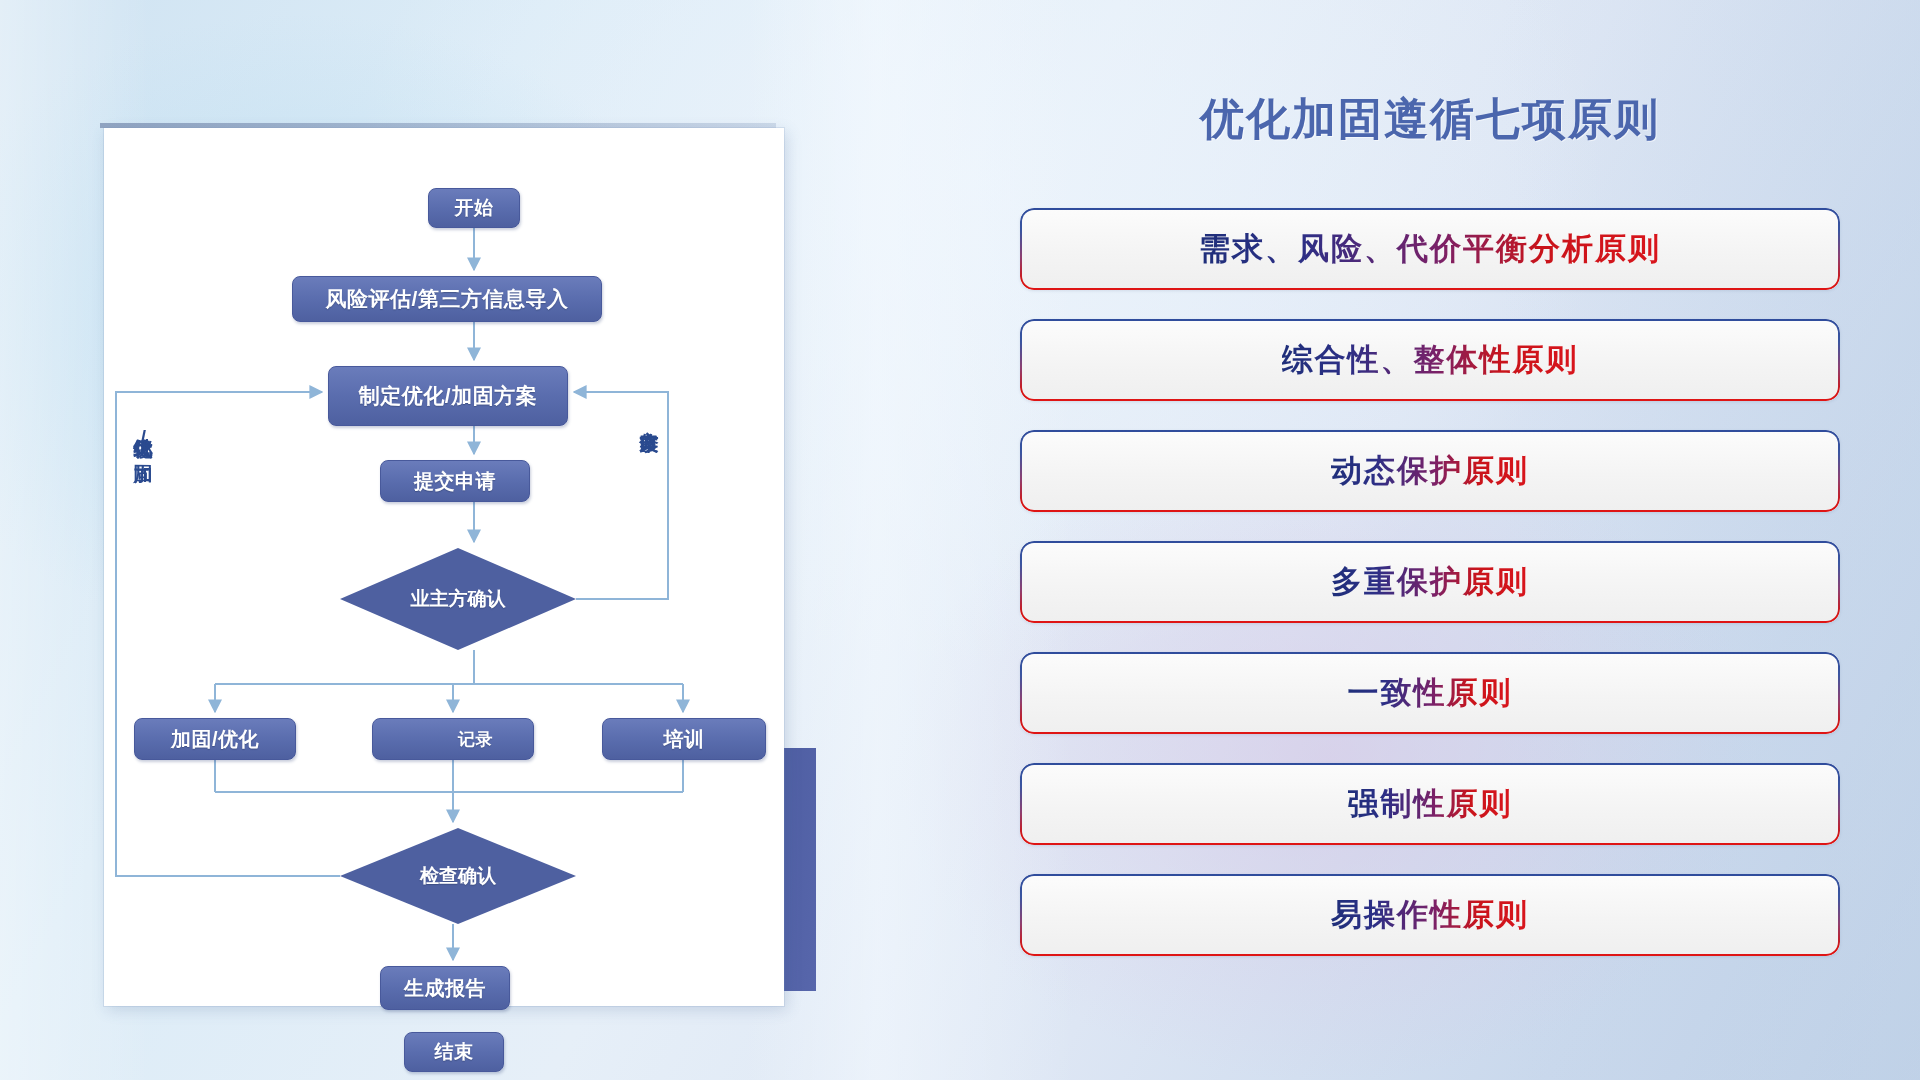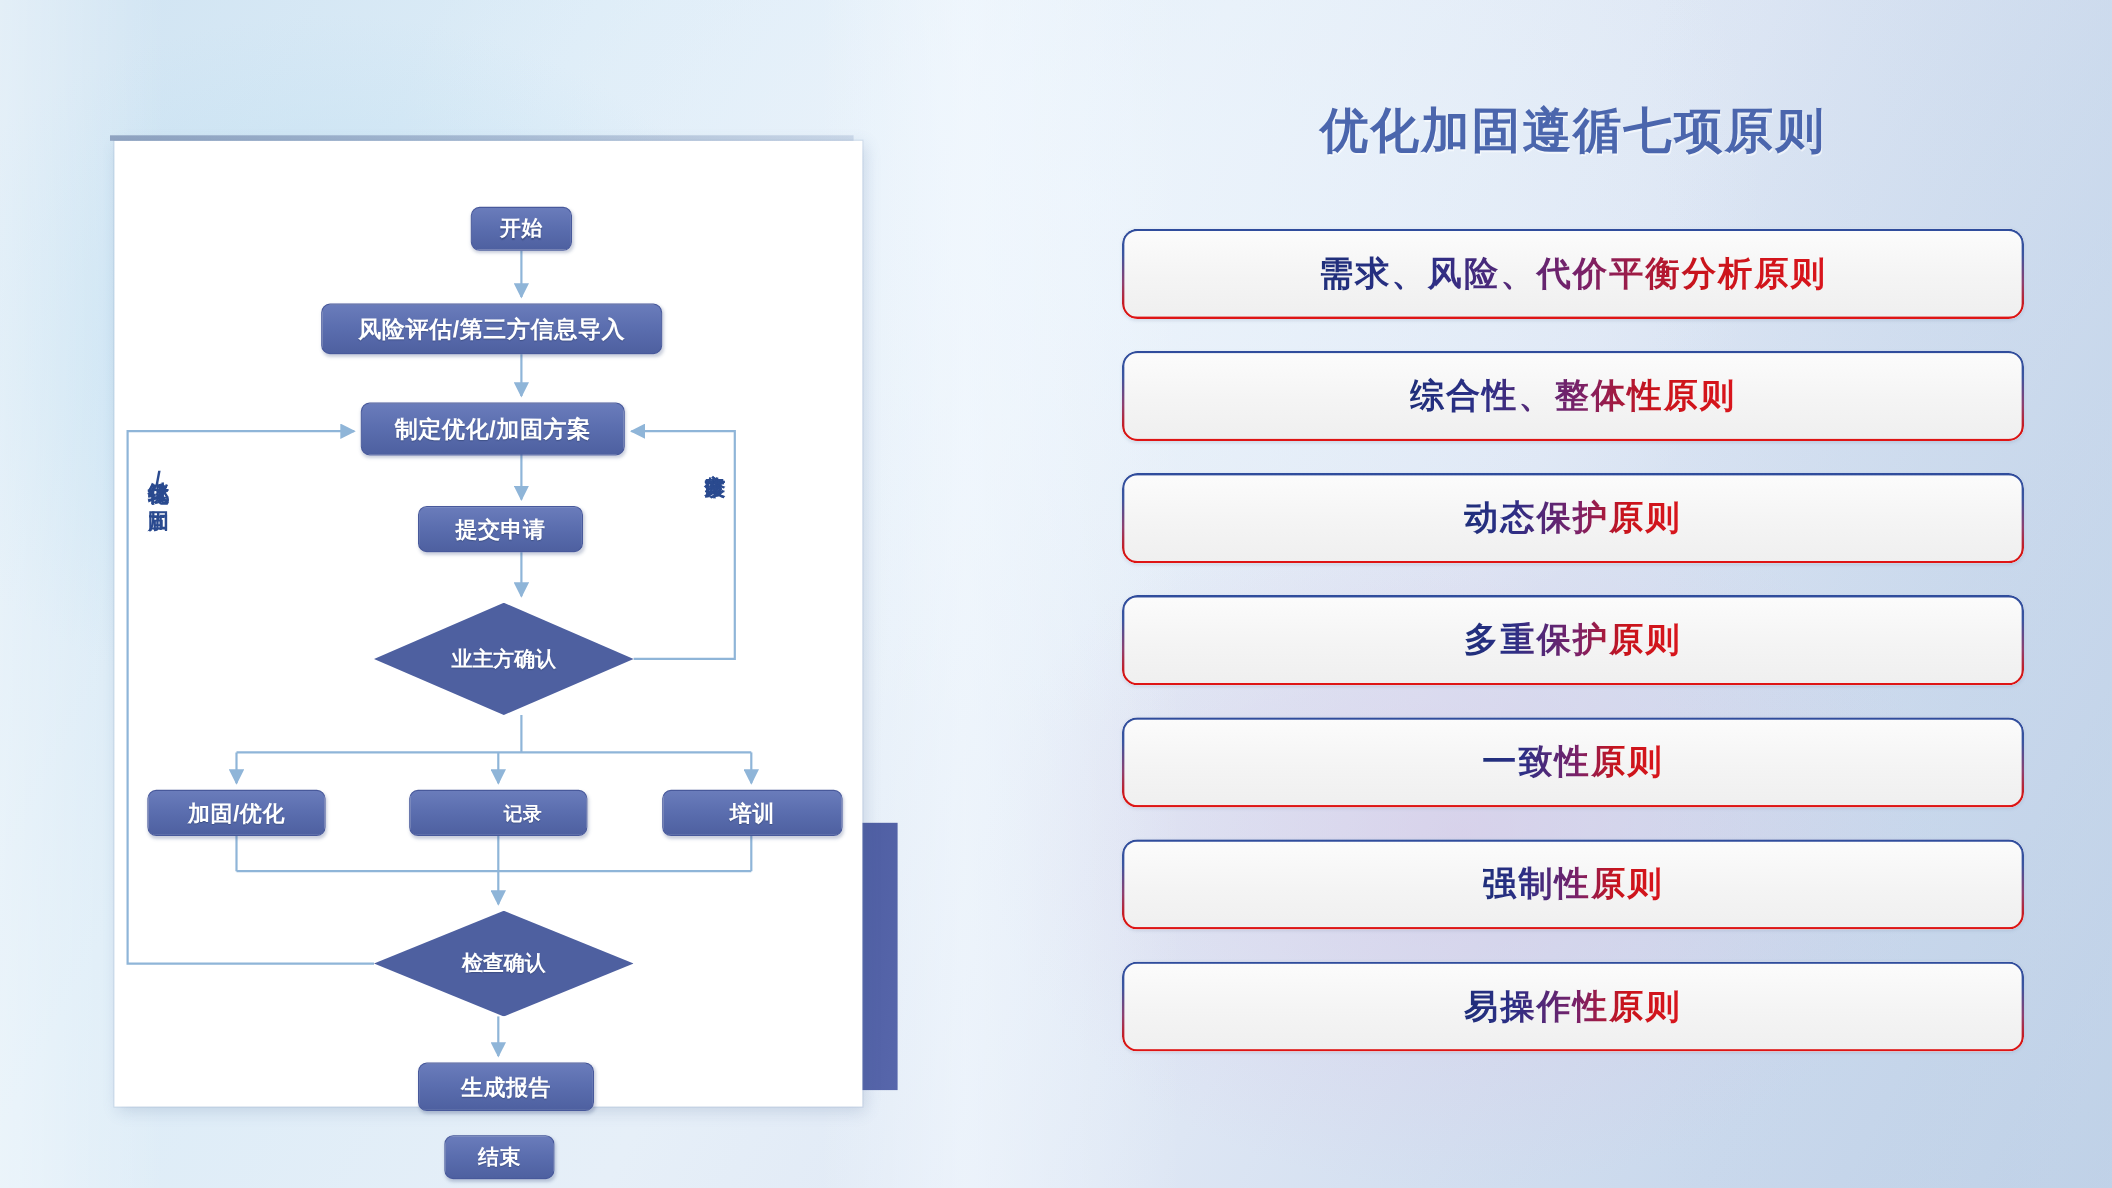--- a/index.html
+++ b/index.html
@@ -241,21 +241,21 @@
     </svg>
 
     <div class="fnode" style="left:324px;top:60px;width:92px;height:40px;font-size:19px;">
       <span>开始</span>
     </div>
 
     <div class="fnode" style="left:188px;top:148px;width:310px;height:46px;font-size:21px;">
       <span>风险评估/第三方信息导入</span>
     </div>
 
-    <div class="fnode" style="left:224px;top:238px;width:240px;height:48px;font-size:21px;">
+    <div class="fnode" style="left:224px;top:238px;width:240px;height:60px;font-size:21px;">
       <span>制定优化/加固方案</span>
     </div>
 
     <div class="fnode" style="left:276px;top:332px;width:150px;height:42px;font-size:20px;align-items:center;">
       <span>提交申请</span>
     </div>
 
     <div class="fdiamond" style="left:236px;top:420px;width:236px;height:102px;font-size:19px;">
       <span>业主方确认</span>
     </div>
@@ -269,21 +269,21 @@
     </div>
 
     <div class="fnode" style="left:498px;top:590px;width:164px;height:42px;font-size:20px;">
       <span>培训</span>
     </div>
 
     <div class="fdiamond" style="left:236px;top:700px;width:236px;height:96px;font-size:19px;">
       <span>检查确认</span>
     </div>
 
-    <div class="fnode" style="left:276px;top:838px;width:160px;height:44px;font-size:20px;">
+    <div class="fnode" style="left:276px;top:838px;width:130px;height:44px;font-size:20px;">
       <span>生成报告</span>
     </div>
 
     <div class="fnode" style="left:300px;top:904px;width:100px;height:40px;font-size:19px;">
       <span>结束</span>
     </div>
 
     <div class="vlabel" style="left:26px;top:294px;font-size:19px;">继续优化/加固</div>
 
     <div class="vlabel" style="left:532px;top:288px;font-size:19px;">方案修改</div>

